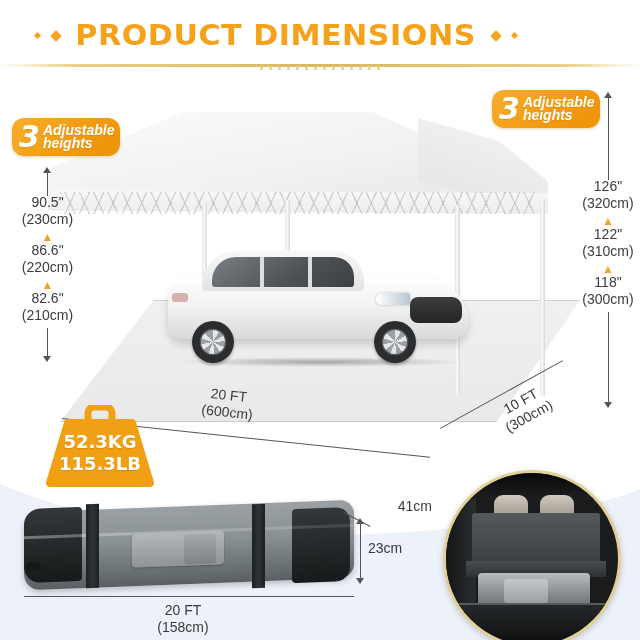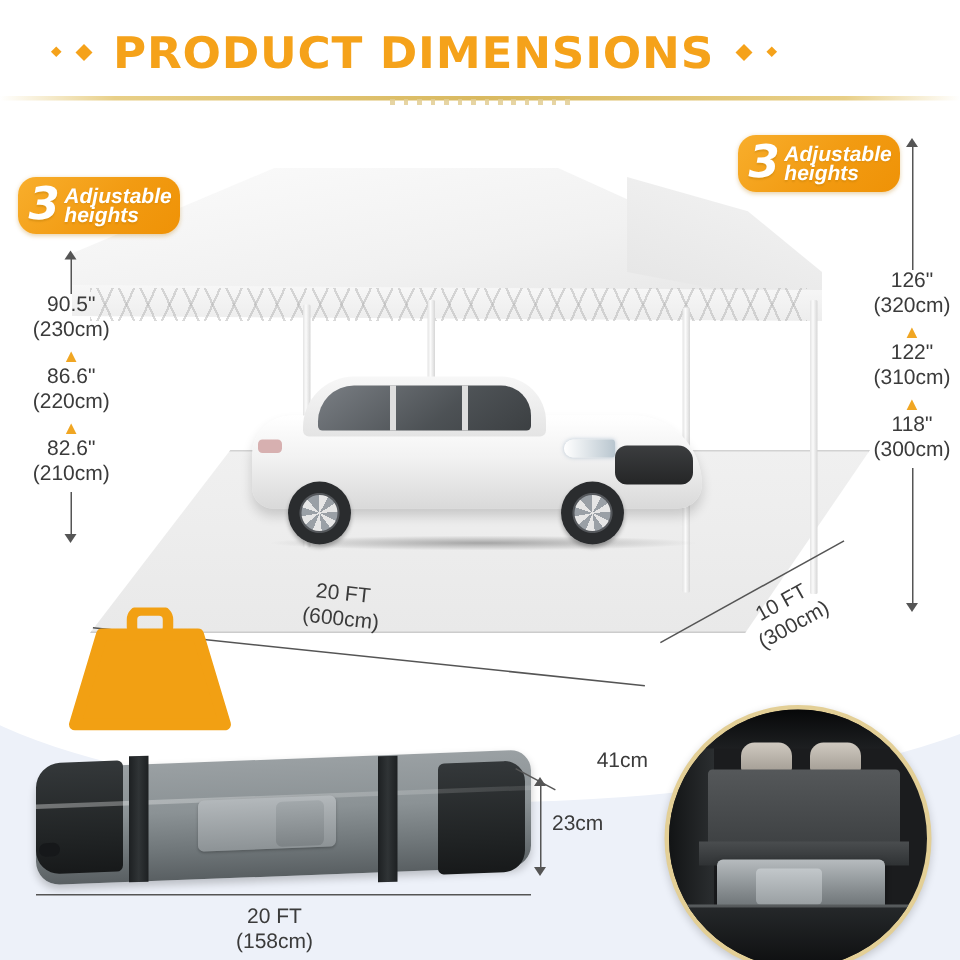--- a/index.html
+++ b/index.html
@@ -301,20 +301,24 @@
   <div class="dim" style="left:470px;top:392px;width:110px;transform:rotate(-29deg);">
     <span>10 FT</span><br>
     <span class="sub">(300cm)</span>
   </div>
 
   <div class="weight">
     <svg width="124" height="82" viewBox="0 0 124 82">
       <rect x="50" y="2" width="24" height="17" rx="6" fill="none" stroke="#f2a013" stroke-width="7"></rect>
       <path d="M30 18 H94 L112 78 H12 Z" fill="#f2a013" stroke="#f2a013" stroke-width="8" stroke-linejoin="round"></path>
     </svg>
+    <div class="wtxt">
+      <span>52.3KG</span><br>
+      <span>115.3LB</span>
+    </div>
   </div>
 
   <div class="bag">
     <div class="bag-main"></div>
     <div class="bag-end l"></div>
     <div class="bag-end r"></div>
     <div class="bag-zip"></div>
     <div class="bag-strap" style="left:62px"></div>
     <div class="bag-strap" style="left:228px"></div>
     <div class="bag-handle"></div>

